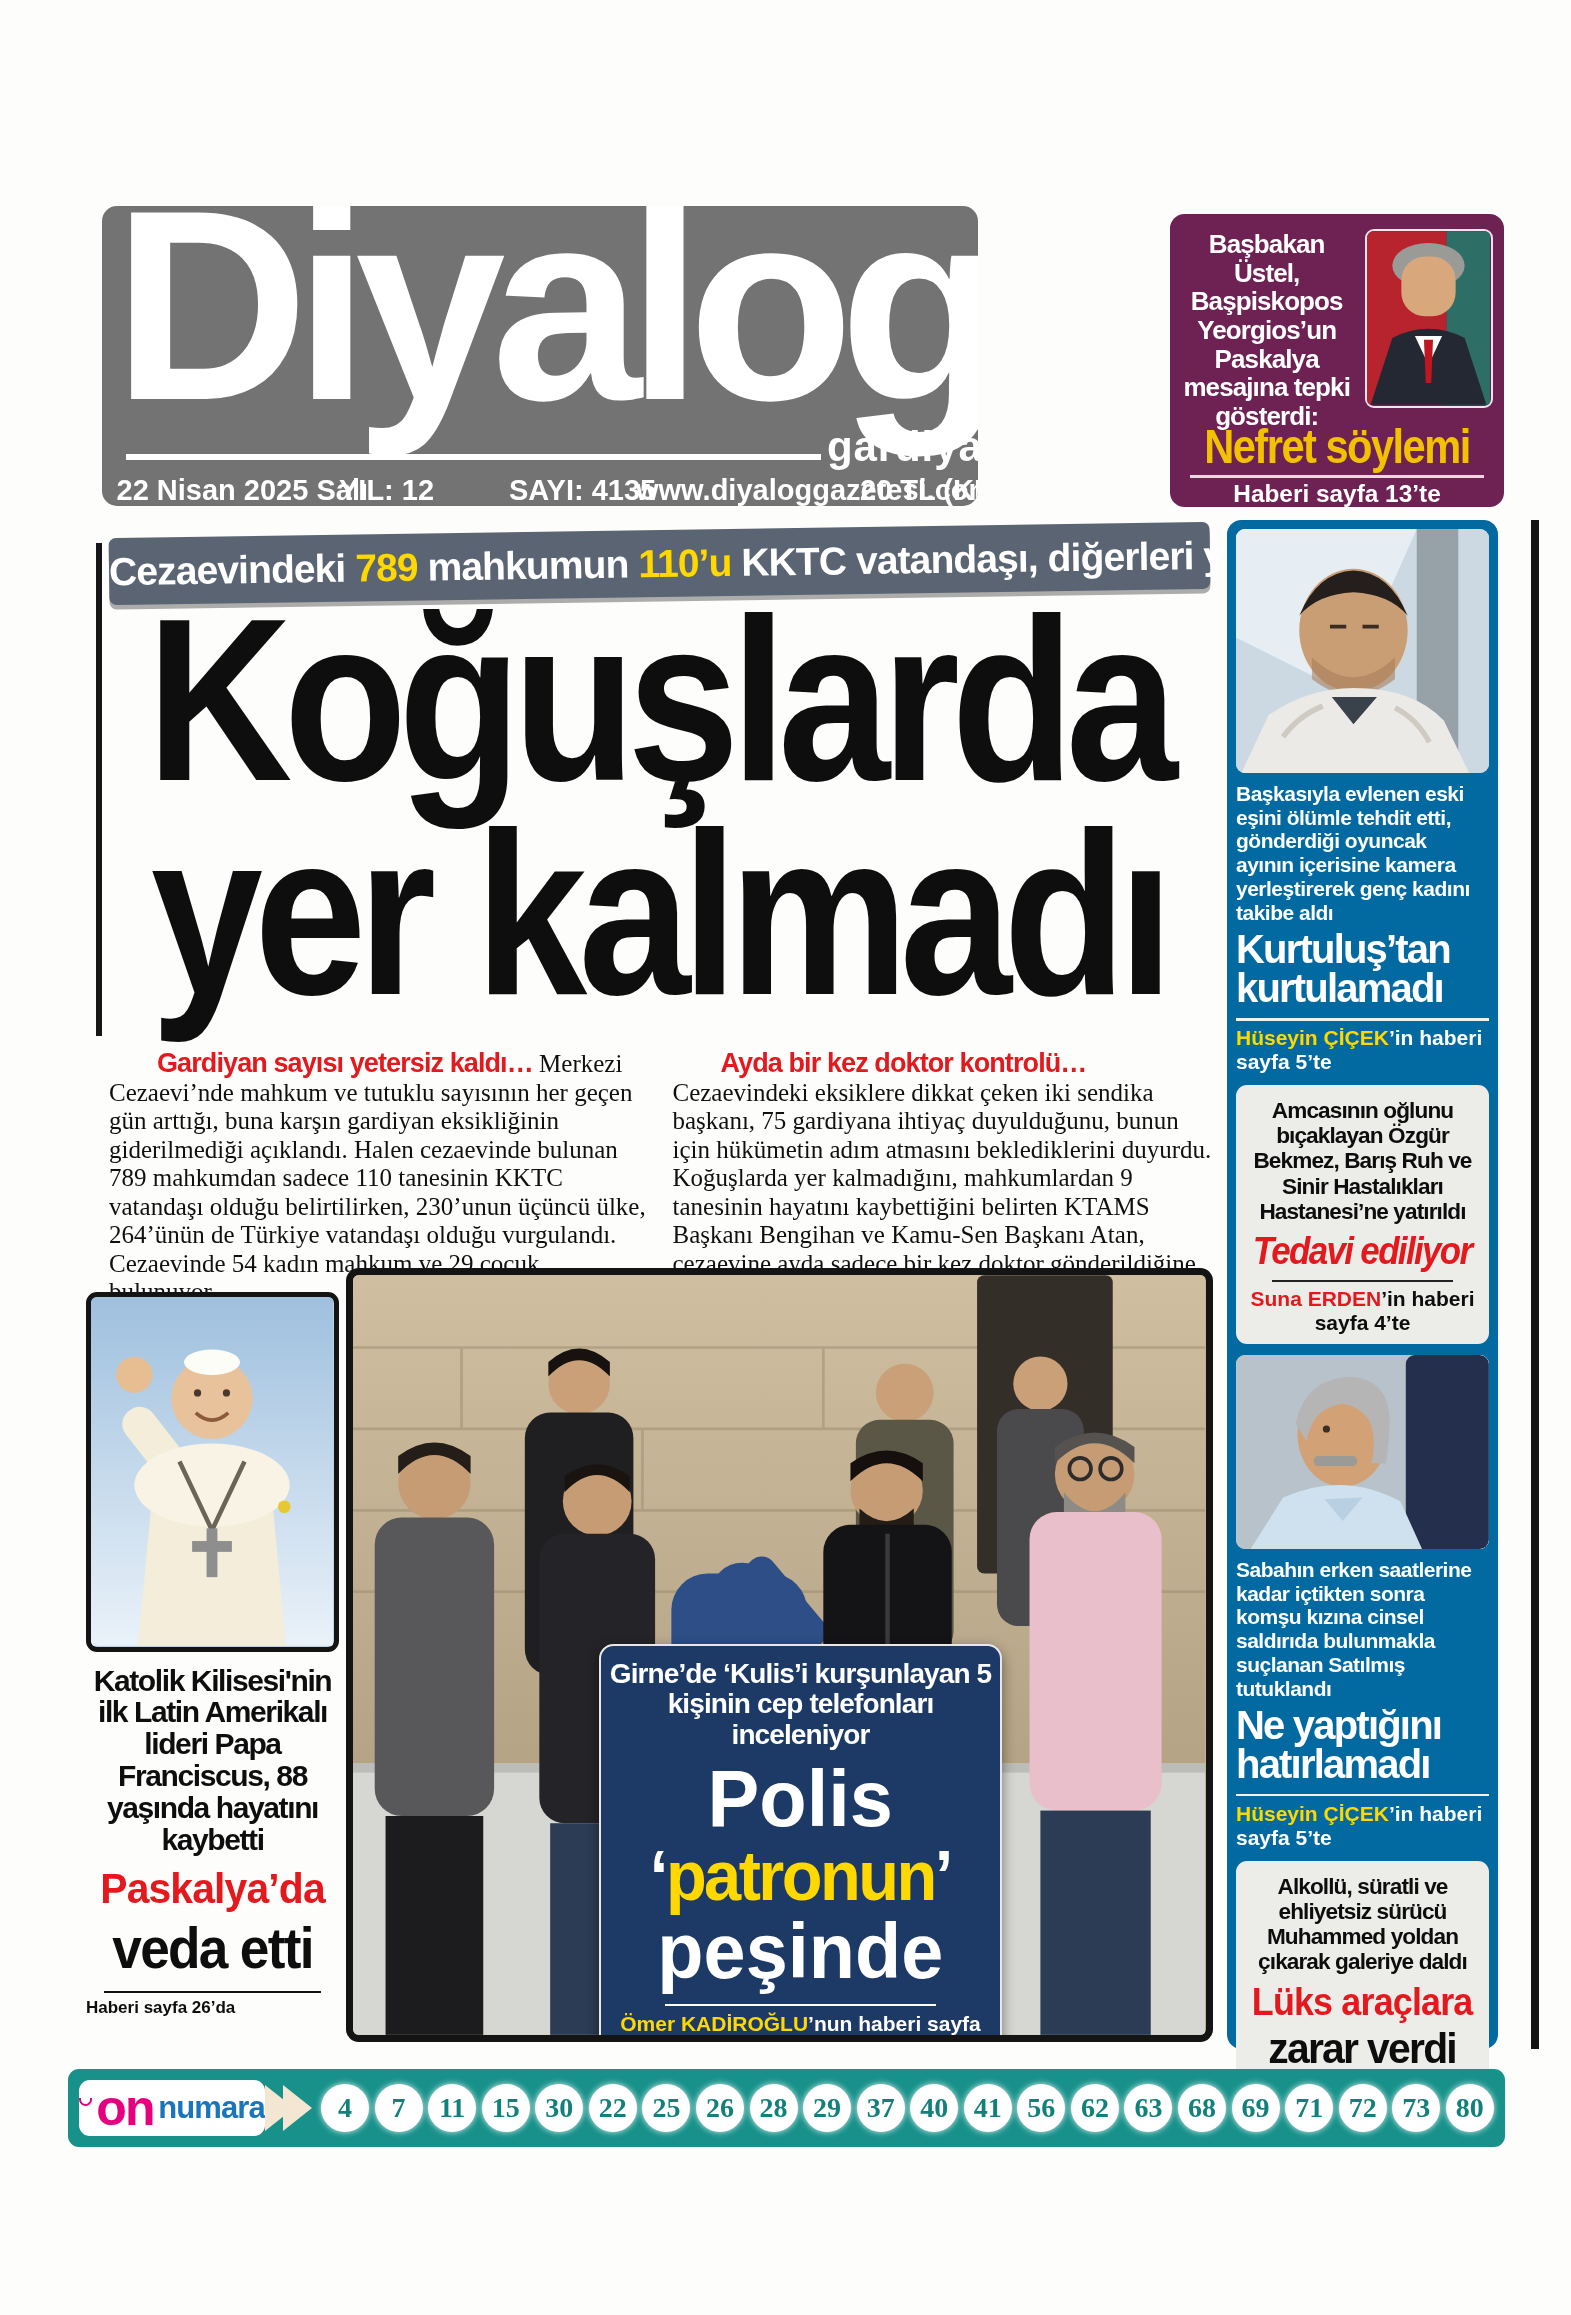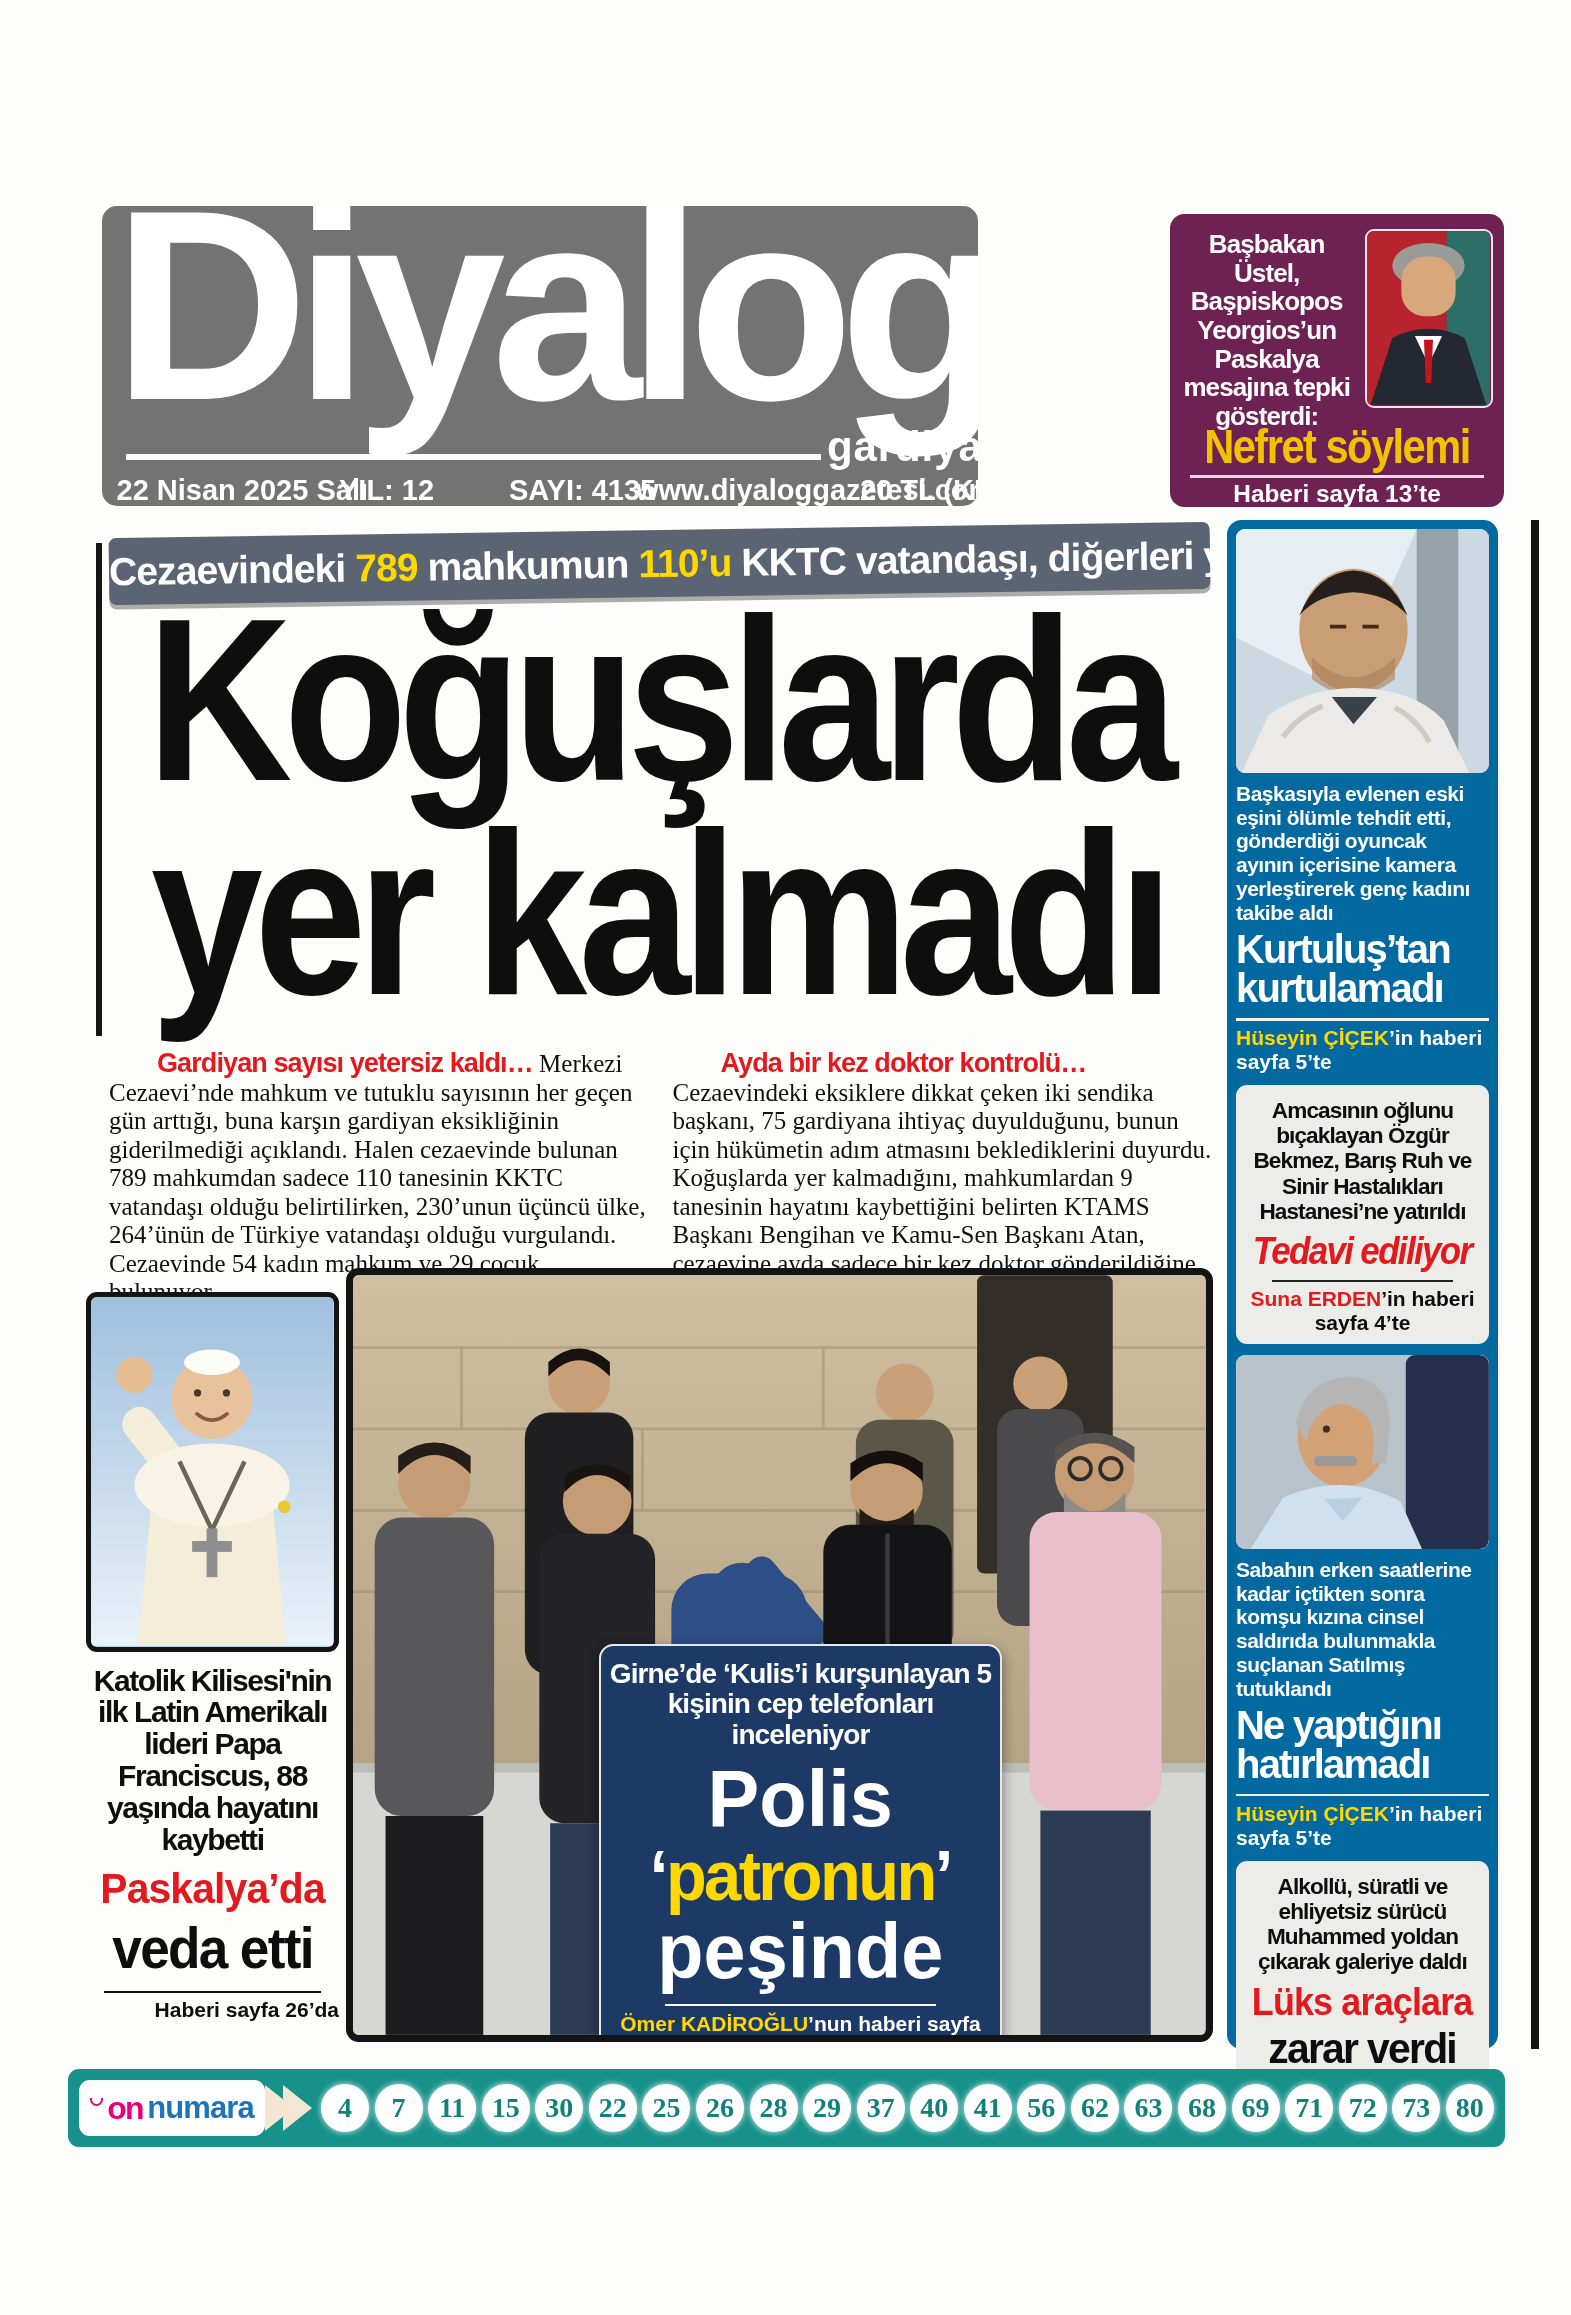--- a/index.html
+++ b/index.html
@@ -40,21 +40,21 @@
   .pageref { text-align:right; font-family:"Liberation Sans", sans-serif; font-weight:700; font-size:22.6px; margin-top:1.8px; }
 
   
   .pope { left:86px; top:1292px; width:253px; }
   .pope-photo { width:253px; height:360px; border:5.4px solid #141414; border-radius:11px; overflow:hidden; background:#bcd3e8; }
   .pope-photo svg { display:block; }
   .pope-kicker { margin-top:12.7px; text-align:center; font-weight:700; font-size:30px; line-height:1.06; letter-spacing:-1.4px; color:#0e0e0e; }
   .pope-red { text-align:center; color:#e3191d; font-size:43px; font-weight:700; letter-spacing:-0.9px; margin-top:9px; transform:scaleX(.95); white-space:nowrap; }
   .pope-black { text-align:center; color:#0e0e0e; font-size:56px; font-weight:700; letter-spacing:-1.8px; transform:scale(.95,1.03); margin-top:1.8px; white-space:nowrap; }
   .pope-rule { width:217px; height:1.8px; background:#111; margin:11px auto 5.4px; }
-  .pope-byline { text-align:right; font-weight:700; font-size:21px; color:#0e0e0e; }
+  .pope-byline { text-align:left; font-weight:700; font-size:17px; color:#0e0e0e; }
 
   
   .mainphoto { left:346px; top:1268px; width:867px; height:774px; border:7.2px solid #141414; border-radius:12.7px; overflow:hidden; background:#c3b294; }
   .sign { position:absolute; left:246px; top:369px; width:403px; background:#1d3a66; border:2.7px solid #e8e8e8; border-radius:14.5px; padding:12.7px 7.2px 11px; text-align:center; box-shadow:0 5.4px 12.7px rgba(0,0,0,.45); }
   .sign-kicker { font-size:28px; font-weight:700; color:#ffffff; line-height:1.1; letter-spacing:-0.9px; }
   .sign-l1 { font-size:80px; color:#ffffff; font-weight:700; line-height:1.02; margin-top:7.2px; transform:scaleX(.97); }
   .sign-l2 { font-size:71px; font-weight:700; color:#ffd800; letter-spacing:-2.7px; line-height:1.0; transform:scaleX(.94); white-space:nowrap; }
   .sign-l2 .q { color:#ffffff; }
   .sign-l3 { font-size:78px; color:#ffffff; font-weight:700; line-height:1.05; transform:scaleX(.97); }
   .sign-rule { width:271px; height:2.7px; background:#ffffff; margin:11px auto 5.4px; }
@@ -77,21 +77,21 @@
   .sbl-black { font-weight:700; font-size:43px; letter-spacing:-1.8px; transform:scale(.95,1); white-space:nowrap; }
   .sbl-rule { width:75%; height:1.8px; background:#222; margin:7.2px auto 5.4px; }
   .sbl-byline { font-weight:700; font-size:21px; }
   .sbl-byline .nm { color:#e3191d; }
   .edgebar { left:1531px; top:520px; width:8.1px; height:1529px; background:#141414; }
 
   
   .lottery { left:68px; top:2069px; width:1437px; height:78px; background:#17918a; border-radius:11px; display:flex; align-items:center; padding:0 11px; }
   .lot-logo { background:#ffffff; border-radius:11px; width:186px; height:56px; display:flex; align-items:center; justify-content:center; gap:4.5px; flex:none; }
   .mask-dot { width:12.7px; height:8.1px; border:2.7px solid #e6007e; border-top:none; border-radius:0 0 9px 9px; margin-bottom:12.7px; }
-  .lot-on { color:#e6007e; font-size:32px; font-weight:700; letter-spacing:-1.8px; }
+  .lot-on { color:#e6007e; font-size:50px; font-weight:700; letter-spacing:-1.8px; }
   .lot-numara { color:#1b75bb; font-size:31px; font-weight:700; letter-spacing:-0.9px; }
   .lot-arrow { width:0; height:0; border-top:23.5px solid transparent; border-bottom:23.5px solid transparent; border-left:29px solid #f3e7d3; flex:none; }
   .lot-arrow.a2 { margin-left:-11px; }
   .lot-nums { display:flex; flex:1; justify-content:space-between; margin-left:9px; }
   .lot-num { width:48px; height:48px; border-radius:50%; background:#ffffff; display:flex; align-items:center; justify-content:center; font-family:"Liberation Serif", serif; font-weight:700; font-size:28px; color:#13817b; box-shadow:0 0 6.3px rgba(255,255,255,.85); flex:none; }
 </style>
 </head>
 <body>
 
 <div id="page">

